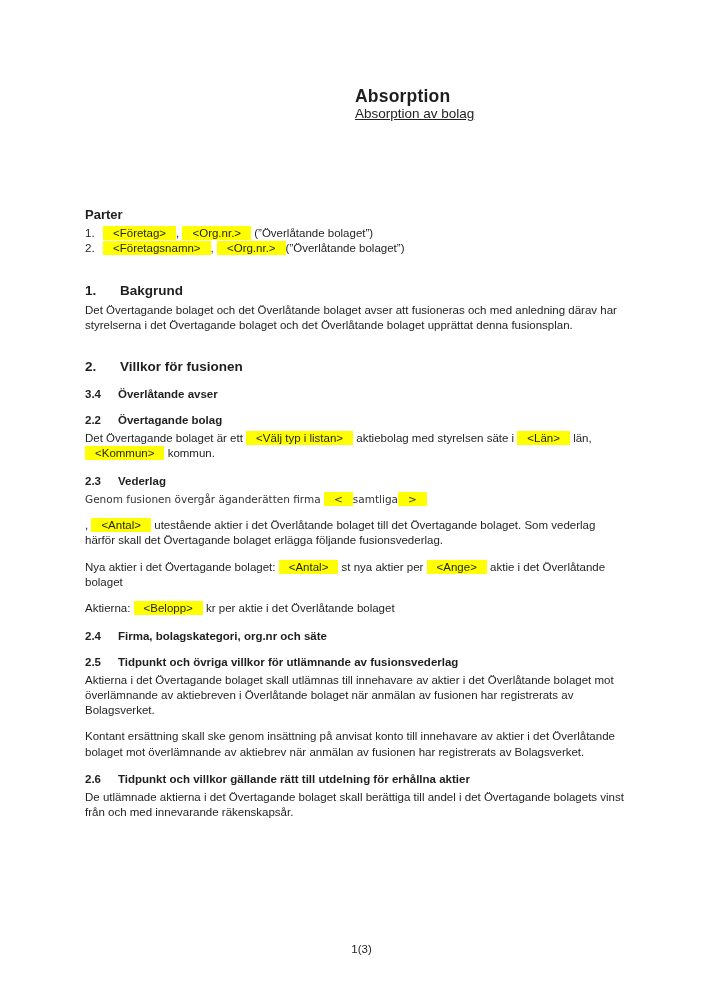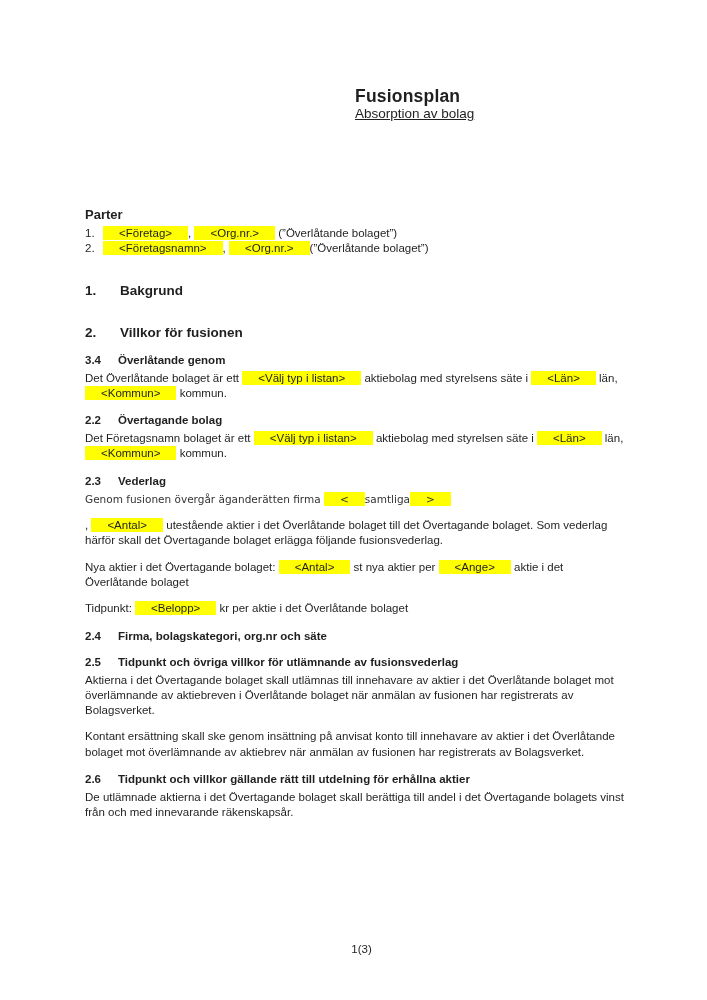--- a/index.html
+++ b/index.html
@@ -58,63 +58,63 @@
     margin-bottom: 3px;
   }
   .h2 .num { display: inline-block; width: 33px; }
   .para { margin: 4px 0 0 0; }
   .para + .para { margin-top: 11px; }
   .para.alt {
     font-family: "DejaVu Sans", sans-serif;
     font-size: 10.5px;
     color: #333333;
   }
-  .hl { background: #ffff00; padding: 1px 16px; }
+  .hl { background: #ffff00; padding: 1px 10px; }
   .doc-footer {
     position: absolute;
     left: 16px;
     right: 0;
     top: 943px;
     text-align: center;
     font-size: 11.5px;
     color: #1f1f1f;
   }
 </style>
 </head>
 <body>
 
 <div class="page">
   <header class="doc-header">
-    <h1 class="doc-title">Fusionsplan</h1>
+    <h1 class="doc-title">Absorption</h1>
     <div class="doc-subtitle">Absorption av bolag</div>
   </header>
 
   <div class="doc-body" id="doc-body">
       <div class="hplain">Parter</div>
       <div class="list">
         <div class="list-item">
           <span class="list-num">1.</span>
           <span class="list-text"><span class="hl">&lt;Företag&gt;</span><span>, </span><span class="hl">&lt;Org.nr.&gt;</span><span> (”Överlåtande bolaget”)</span></span>
         </div>
         <div class="list-item">
           <span class="list-num">2.</span>
           <span class="list-text"><span class="hl">&lt;Företagsnamn&gt;</span><span>, </span><span class="hl">&lt;Org.nr.&gt;</span><span>(”Överlåtande bolaget”)</span></span>
         </div>
       </div>
       <div class="h1"><span class="num">1.</span><span class="txt">Bakgrund</span></div>
+      <div class="para"><span>Det Övertagande bolaget och det Överlåtande bolaget avser att fusioneras och med anledning därav har styrelserna i det Övertagande bolaget och det Överlåtande bolaget upprättat denna fusionsplan.</span></div>
       <div class="h1"><span class="num">2.</span><span class="txt">Villkor för fusionen</span></div>
-      <div class="h2"><span class="num">3.4</span><span class="txt">Överlåtande genom</span></div>
-      <div class="para"><span>Det Överlåtande bolaget är ett </span><span class="hl">&lt;Välj typ i listan&gt;</span><span> aktiebolag med styrelsens säte i </span><span class="hl">&lt;Län&gt;</span><span> län, </span><span class="hl">&lt;Kommun&gt;</span><span> kommun.</span></div>
+      <div class="h2"><span class="num">3.4</span><span class="txt">Överlåtande avser</span></div>
       <div class="h2"><span class="num">2.2</span><span class="txt">Övertagande bolag</span></div>
-      <div class="para"><span>Det Företagsnamn bolaget är ett </span><span class="hl">&lt;Välj typ i listan&gt;</span><span> aktiebolag med styrelsen säte i </span><span class="hl">&lt;Län&gt;</span><span> län, </span><span class="hl">&lt;Kommun&gt;</span><span> kommun.</span></div>
+      <div class="para"><span>Det Övertagande bolaget är ett </span><span class="hl">&lt;Välj typ i listan&gt;</span><span> aktiebolag med styrelsen säte i </span><span class="hl">&lt;Län&gt;</span><span> län, </span><span class="hl">&lt;Kommun&gt;</span><span> kommun.</span></div>
       <div class="h2"><span class="num">2.3</span><span class="txt">Vederlag</span></div>
       <div class="para alt"><span>Genom fusionen övergår äganderätten firma </span><span class="hl">&lt;</span><span>samtliga</span><span class="hl">&gt;</span></div>
       <div class="para"><span>, </span><span class="hl">&lt;Antal&gt;</span><span> utestående aktier i det Överlåtande bolaget till det Övertagande bolaget. Som vederlag härför skall det Övertagande bolaget erlägga följande fusionsvederlag.</span></div>
       <div class="para"><span>Nya aktier i det Övertagande bolaget: </span><span class="hl">&lt;Antal&gt;</span><span> st nya aktier per </span><span class="hl">&lt;Ange&gt;</span><span> aktie i det Överlåtande bolaget</span></div>
-      <div class="para"><span>Tidpunkt: </span><span class="hl">&lt;Belopp&gt;</span><span> kr per aktie i det Överlåtande bolaget</span></div>
+      <div class="para"><span>Aktierna: </span><span class="hl">&lt;Belopp&gt;</span><span> kr per aktie i det Överlåtande bolaget</span></div>
       <div class="h2"><span class="num">2.4</span><span class="txt">Firma, bolagskategori, org.nr och säte</span></div>
       <div class="h2"><span class="num">2.5</span><span class="txt">Tidpunkt och övriga villkor för utlämnande av fusionsvederlag</span></div>
       <div class="para"><span>Aktierna i det Övertagande bolaget skall utlämnas till innehavare av aktier i det Överlåtande bolaget mot överlämnande av aktiebreven i Överlåtande bolaget när anmälan av fusionen har registrerats av Bolagsverket.</span></div>
       <div class="para"><span>Kontant ersättning skall ske genom insättning på anvisat konto till innehavare av aktier i det Överlåtande bolaget mot överlämnande av aktiebrev när anmälan av fusionen har registrerats av Bolagsverket.</span></div>
       <div class="h2"><span class="num">2.6</span><span class="txt">Tidpunkt och villkor gällande rätt till utdelning för erhållna aktier</span></div>
       <div class="para"><span>De utlämnade aktierna i det Övertagande bolaget skall berättiga till andel i det Övertagande bolagets vinst från och med innevarande räkenskapsår.</span></div>
     </div>
 
   <footer class="doc-footer">
     <span>1(3)</span>

